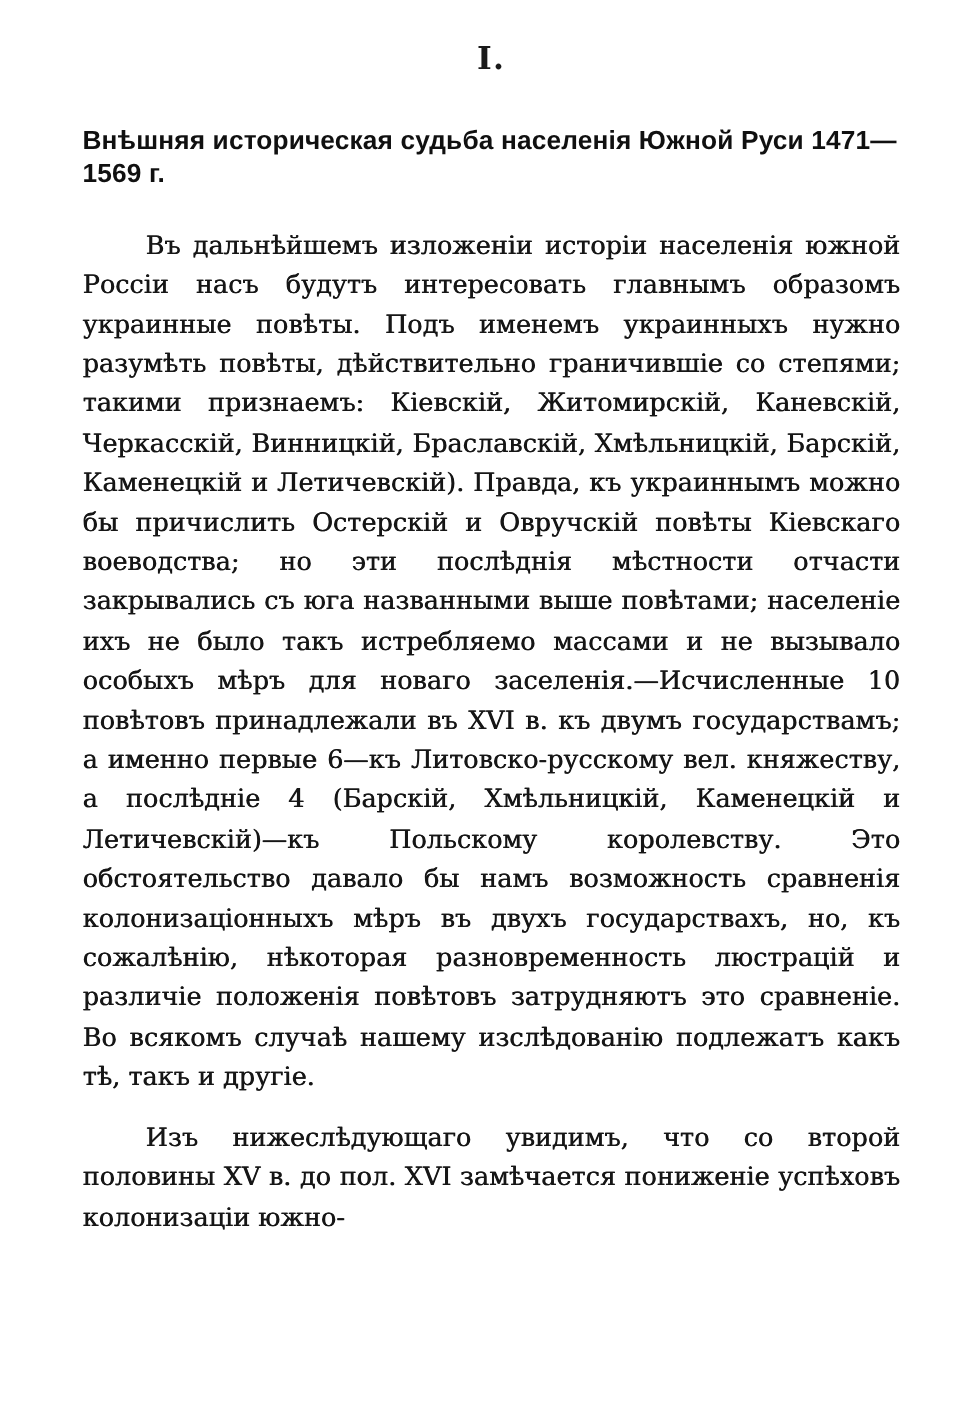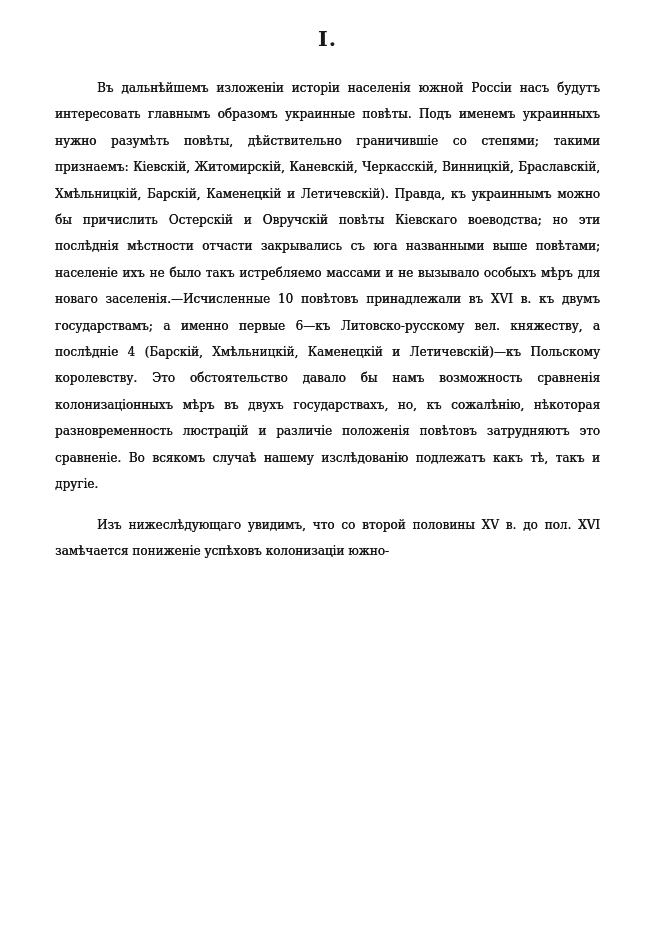--- a/index.html
+++ b/index.html
@@ -38,38 +38,39 @@
     text-align: left;
     color: #101010;
     letter-spacing: 0.1px;
   }
   .body-text {
     margin-top: 24px;
   }
   .body-text p {
     margin: 0;
     font-family: "DejaVu Serif", serif;
-    font-size: 12px;
+    font-size: 17px;
     line-height: 26.4px;
     text-align: justify;
     text-indent: 42px;
     color: #161616;
     
     text-shadow: 0.35px 0 0 currentColor;
   }
   .body-text p + p {
     margin-top: 14px;
   }
 </style>
 </head>
 <body>
 
 <div class="page">
 
   <div class="chapter-number">I.</div>
 
+  <h1 class="chapter-heading">Внѣшняя историческая судьба населенія Южной Руси 1471—1569 г.</h1>
 
   <div class="body-text">
     <p>Въ дальнѣйшемъ изложеніи исторіи населенія южной Россіи насъ будутъ интересовать главнымъ образомъ украинные повѣты. Подъ именемъ украинныхъ нужно разумѣть повѣты, дѣйствительно граничившіе со степями; такими признаемъ: Кіевскій, Житомирскій, Каневскій, Черкасскій, Винницкій, Браславскій, Хмѣльницкій, Барскій, Каменецкій и Летичевскій). Правда, къ украиннымъ можно бы причислить Остерскій и Овручскій повѣты Кіевскаго воеводства; но эти послѣднія мѣстности отчасти закрывались съ юга названными выше повѣтами; населеніе ихъ не было такъ истребляемо массами и не вызывало особыхъ мѣръ для новаго заселенія.—Исчисленные 10 повѣтовъ принадлежали въ XVI в. къ двумъ государствамъ; а именно первые 6—къ Литовско-русскому вел. княжеству, а послѣдніе 4 (Барскій, Хмѣльницкій, Каменецкій и Летичевскій)—къ Польскому королевству. Это обстоятельство давало бы намъ возможность сравненія колонизаціонныхъ мѣръ въ двухъ государствахъ, но, къ сожалѣнію, нѣкоторая разновременность люстрацій и различіе положенія повѣтовъ затрудняютъ это сравненіе. Во всякомъ случаѣ нашему изслѣдованію подлежатъ какъ тѣ, такъ и другіе.</p>
     <p>Изъ нижеслѣдующаго увидимъ, что со второй половины XV в. до пол. XVI замѣчается пониженіе успѣховъ колонизаціи южно-</p>
   </div>
 
 </div>
 
 </body></html>

